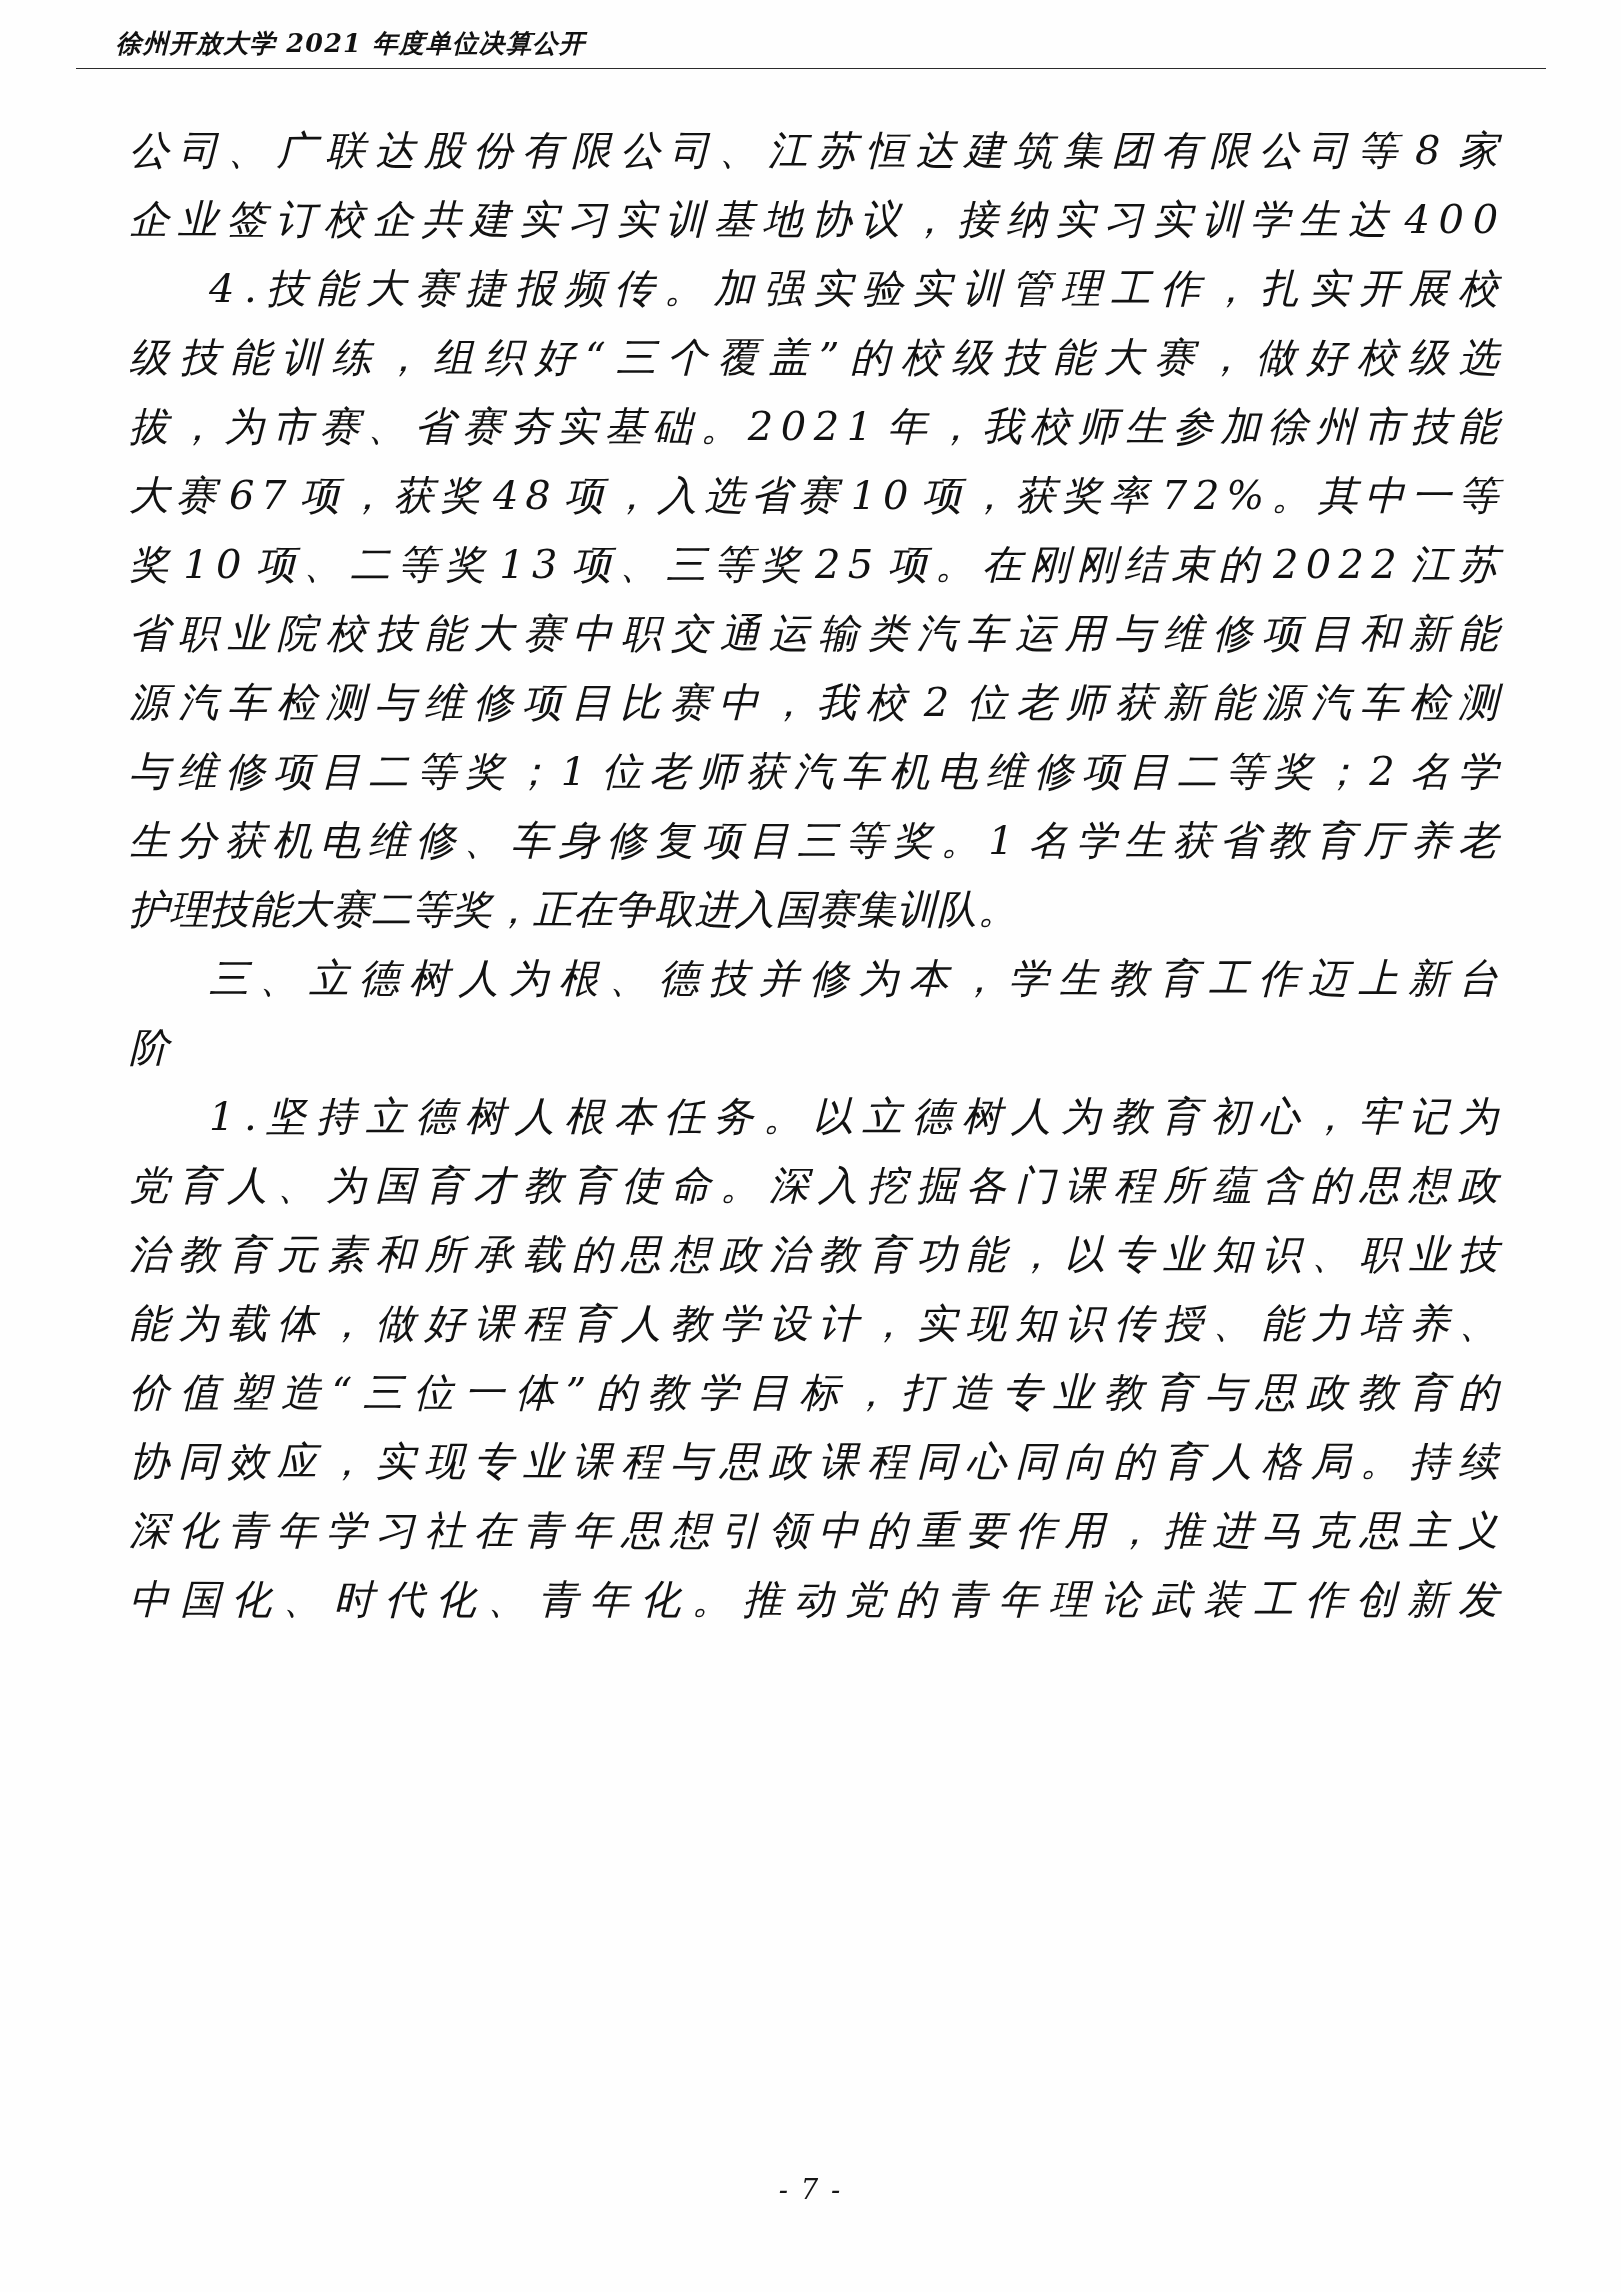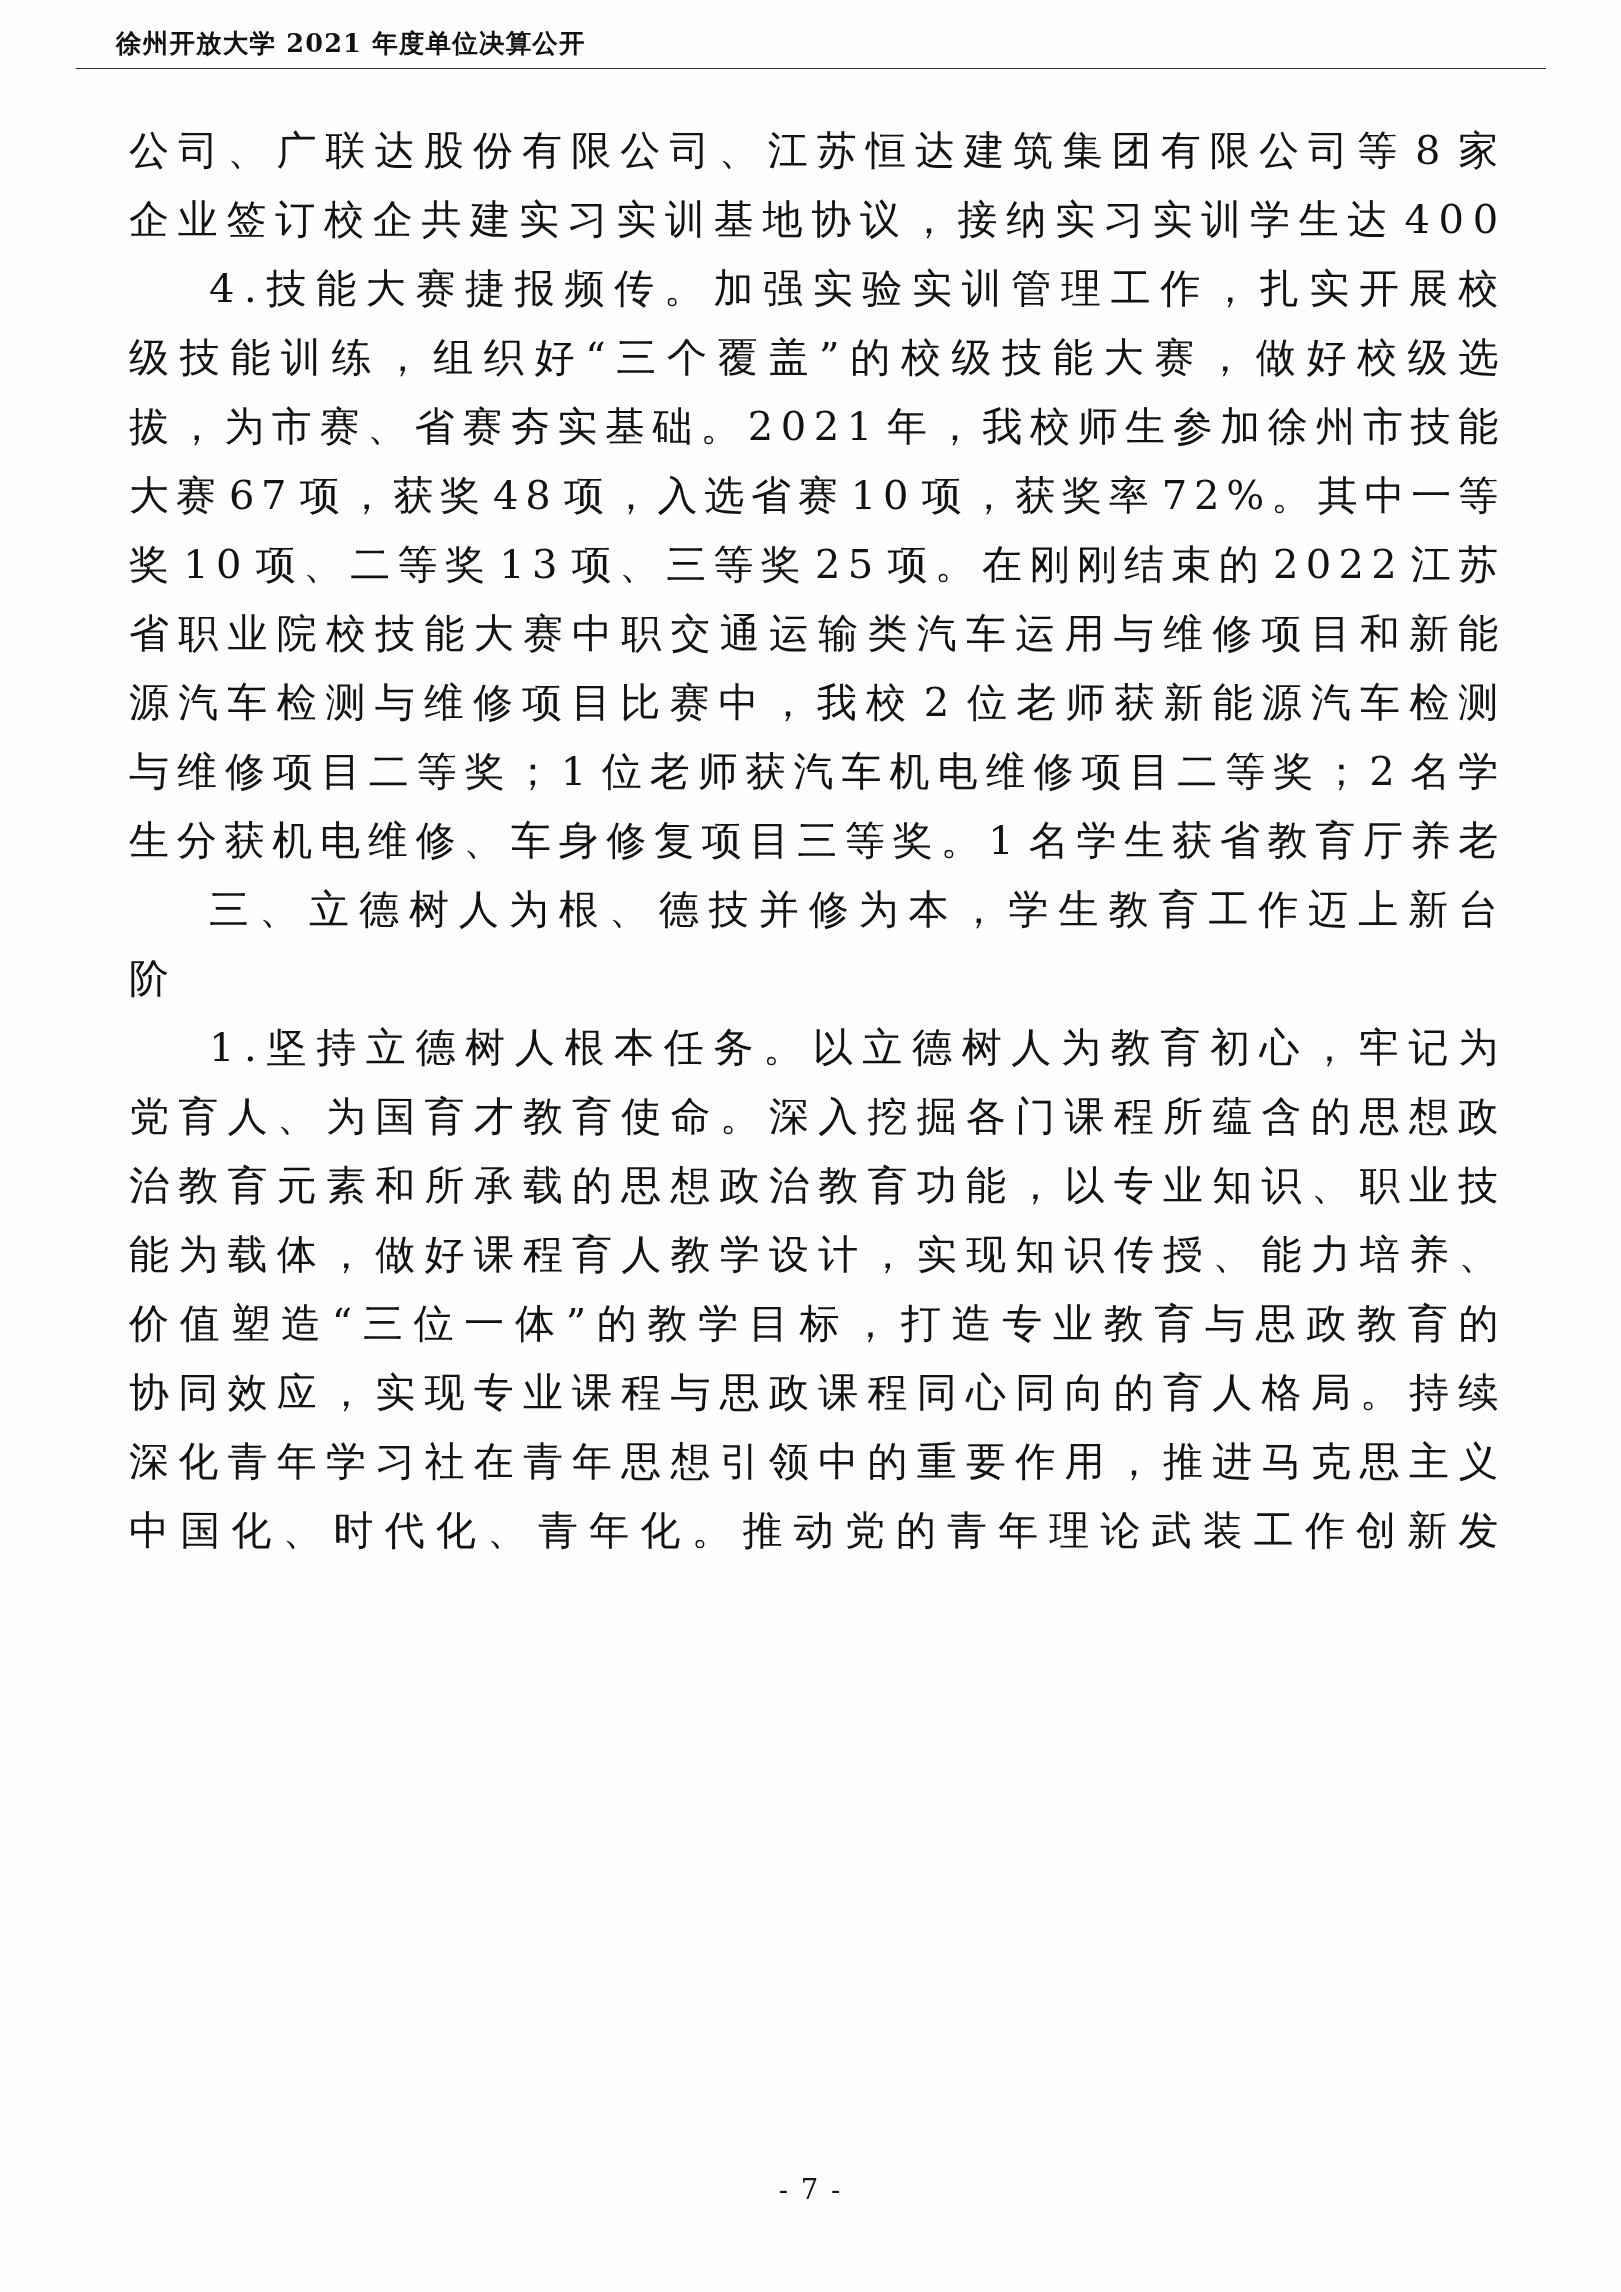--- a/index.html
+++ b/index.html
@@ -11,20 +11,21 @@
     font-family: "DejaVu Serif", "Liberation Serif", serif;
     color: #000000;
   }
   .page {
     position: relative;
     width: 1621px;
     height: 2293px;
     background: #fefefe;
     overflow: hidden;
     box-sizing: border-box;
+    font-style: italic;
   }
 
   
   .header-zone {
     position: absolute;
     left: 0;
     top: 0;
     width: 1621px;
     height: 71px;
   }
@@ -460,20 +461,21 @@
         <span>学</span>
         <span>生</span>
         <span>获</span>
         <span>省</span>
         <span>教</span>
         <span>育</span>
         <span>厅</span>
         <span>养</span>
         <span>老</span>
       </div>
+      <div class="line short">护理技能大赛二等奖，正在争取进入国赛集训队。</div>
       <div class="line indent justify">
         <span>三</span>
         <span>、</span>
         <span>立</span>
         <span>德</span>
         <span>树</span>
         <span>人</span>
         <span>为</span>
         <span>根</span>
         <span>、</span>

